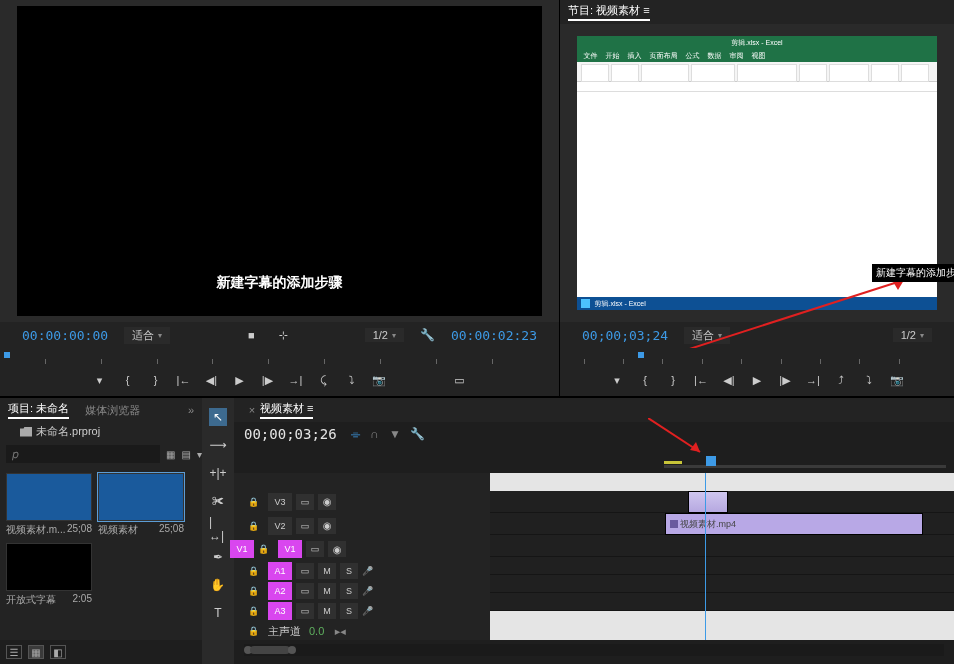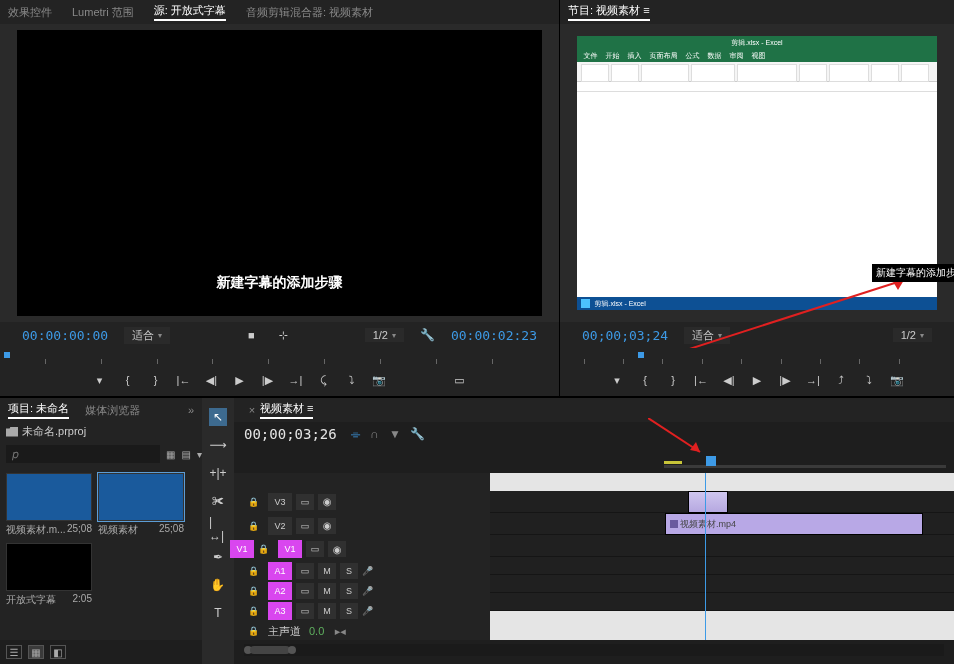--- a/index.html
+++ b/index.html
@@ -36,21 +36,21 @@
 .ruler-blue{position:absolute;left:4px;top:4px;width:6px;height:6px;background:#3d9ae6}
 .ruler-ticks{position:absolute;left:0;right:0;bottom:0;height:8px}
 .ruler-ticks span{position:absolute;bottom:0;width:1px;height:5px;background:#666}
 .btnrow{display:flex;align-items:center;justify-content:center;height:32px;background:#232323;gap:12px}
 .ibtn{width:16px;height:16px;display:flex;align-items:center;justify-content:center;color:#ccc;font-size:11px;cursor:pointer}
 .bottom-row{display:flex;flex:1;border-top:2px solid #000}
 .project-panel{width:202px;background:#232323;display:flex;flex-direction:column}
 .proj-tabs{height:24px;display:flex;align-items:center;padding:0 8px;gap:16px;font-size:11px}
 .proj-tabs .tab.active{border-bottom:2px solid #fff}
 .proj-double{color:#888;margin-left:auto;font-size:11px}
-.proj-path{padding:2px 6px;display:flex;align-items:center;gap:4px;color:#ccc;font-size:11px}
+.proj-path{padding:2px 20px;display:flex;align-items:center;gap:4px;color:#ccc;font-size:11px}
 .folder-ico{width:12px;height:10px;background:#aaa;clip-path:polygon(0 20%,30% 20%,38% 0,100% 0,100% 100%,0 100%)}
 .proj-search{display:flex;align-items:center;padding:4px 6px;gap:6px}
 .search-input{flex:1;background:#1a1a1a;border:none;color:#ccc;padding:2px 6px;font-size:11px;height:18px}
 .mini-icon{width:14px;height:14px;display:flex;align-items:center;justify-content:center;color:#aaa;font-size:10px}
 .thumbs{flex:1;display:flex;flex-wrap:wrap;align-content:flex-start;padding:6px;gap:6px}
 .thumb{width:86px}
 .thumb-img{width:86px;height:48px;background:#1a5a9c;position:relative;border:1px solid #333}
 .thumb-img.black{background:#000}
 .thumb-img.sel{outline:1px solid #5c9dd6}
 .thumb-meta{display:flex;justify-content:space-between;font-size:10px;color:#aaa;padding-top:2px}
@@ -95,26 +95,20 @@
 .tl-scroll-thumb{position:absolute;left:6px;width:40px;height:8px;background:#444;border-radius:4px}
 .tl-scroll .dot{position:absolute;width:8px;height:8px;border-radius:4px;background:#555}
 </style>
 </head>
 <body>
 
 <div class="app">
   <div class="top-row">
 
     <div class="source-panel">
-      <div class="tab-bar">
-        <span class="tab">效果控件</span>
-        <span class="tab">Lumetri 范围</span>
-        <span class="tab active">源: 开放式字幕</span>
-        <span class="tab">音频剪辑混合器: 视频素材</span>
-      </div>
       <div class="preview-area">
         <div class="preview-black">
           <span class="caption-text">新建字幕的添加步骤</span>
         </div>
       </div>
       <div class="transport-row">
         <span class="tc">00:00:00:00</span>
         <span class="dd">适合</span>
         <span class="sp"></span>
         <span class="ibtn">■</span>

